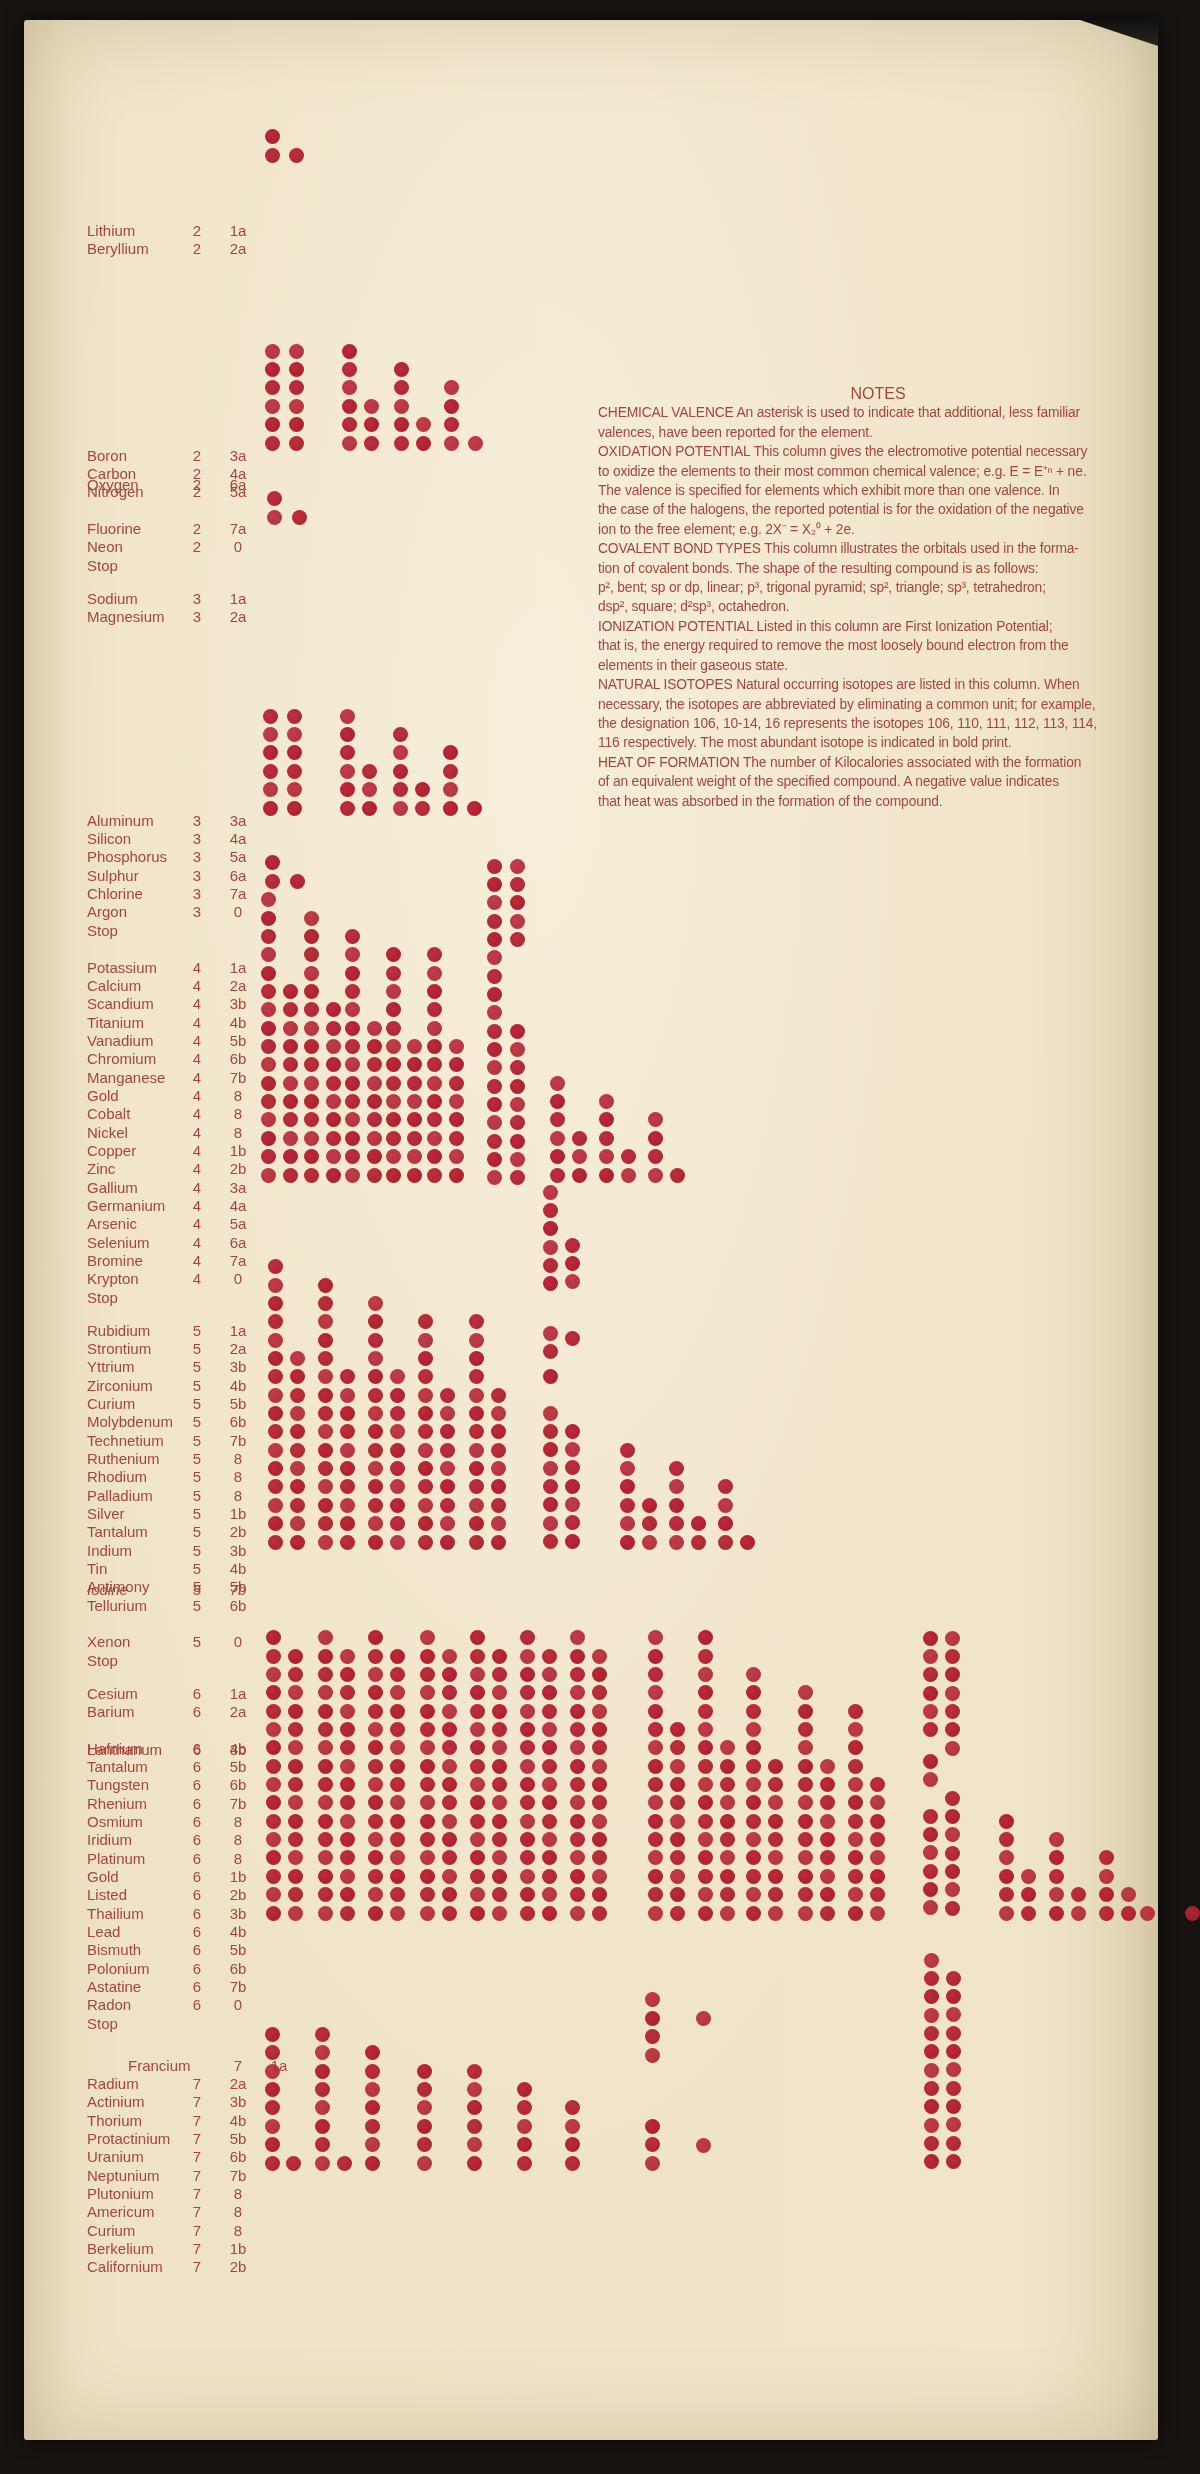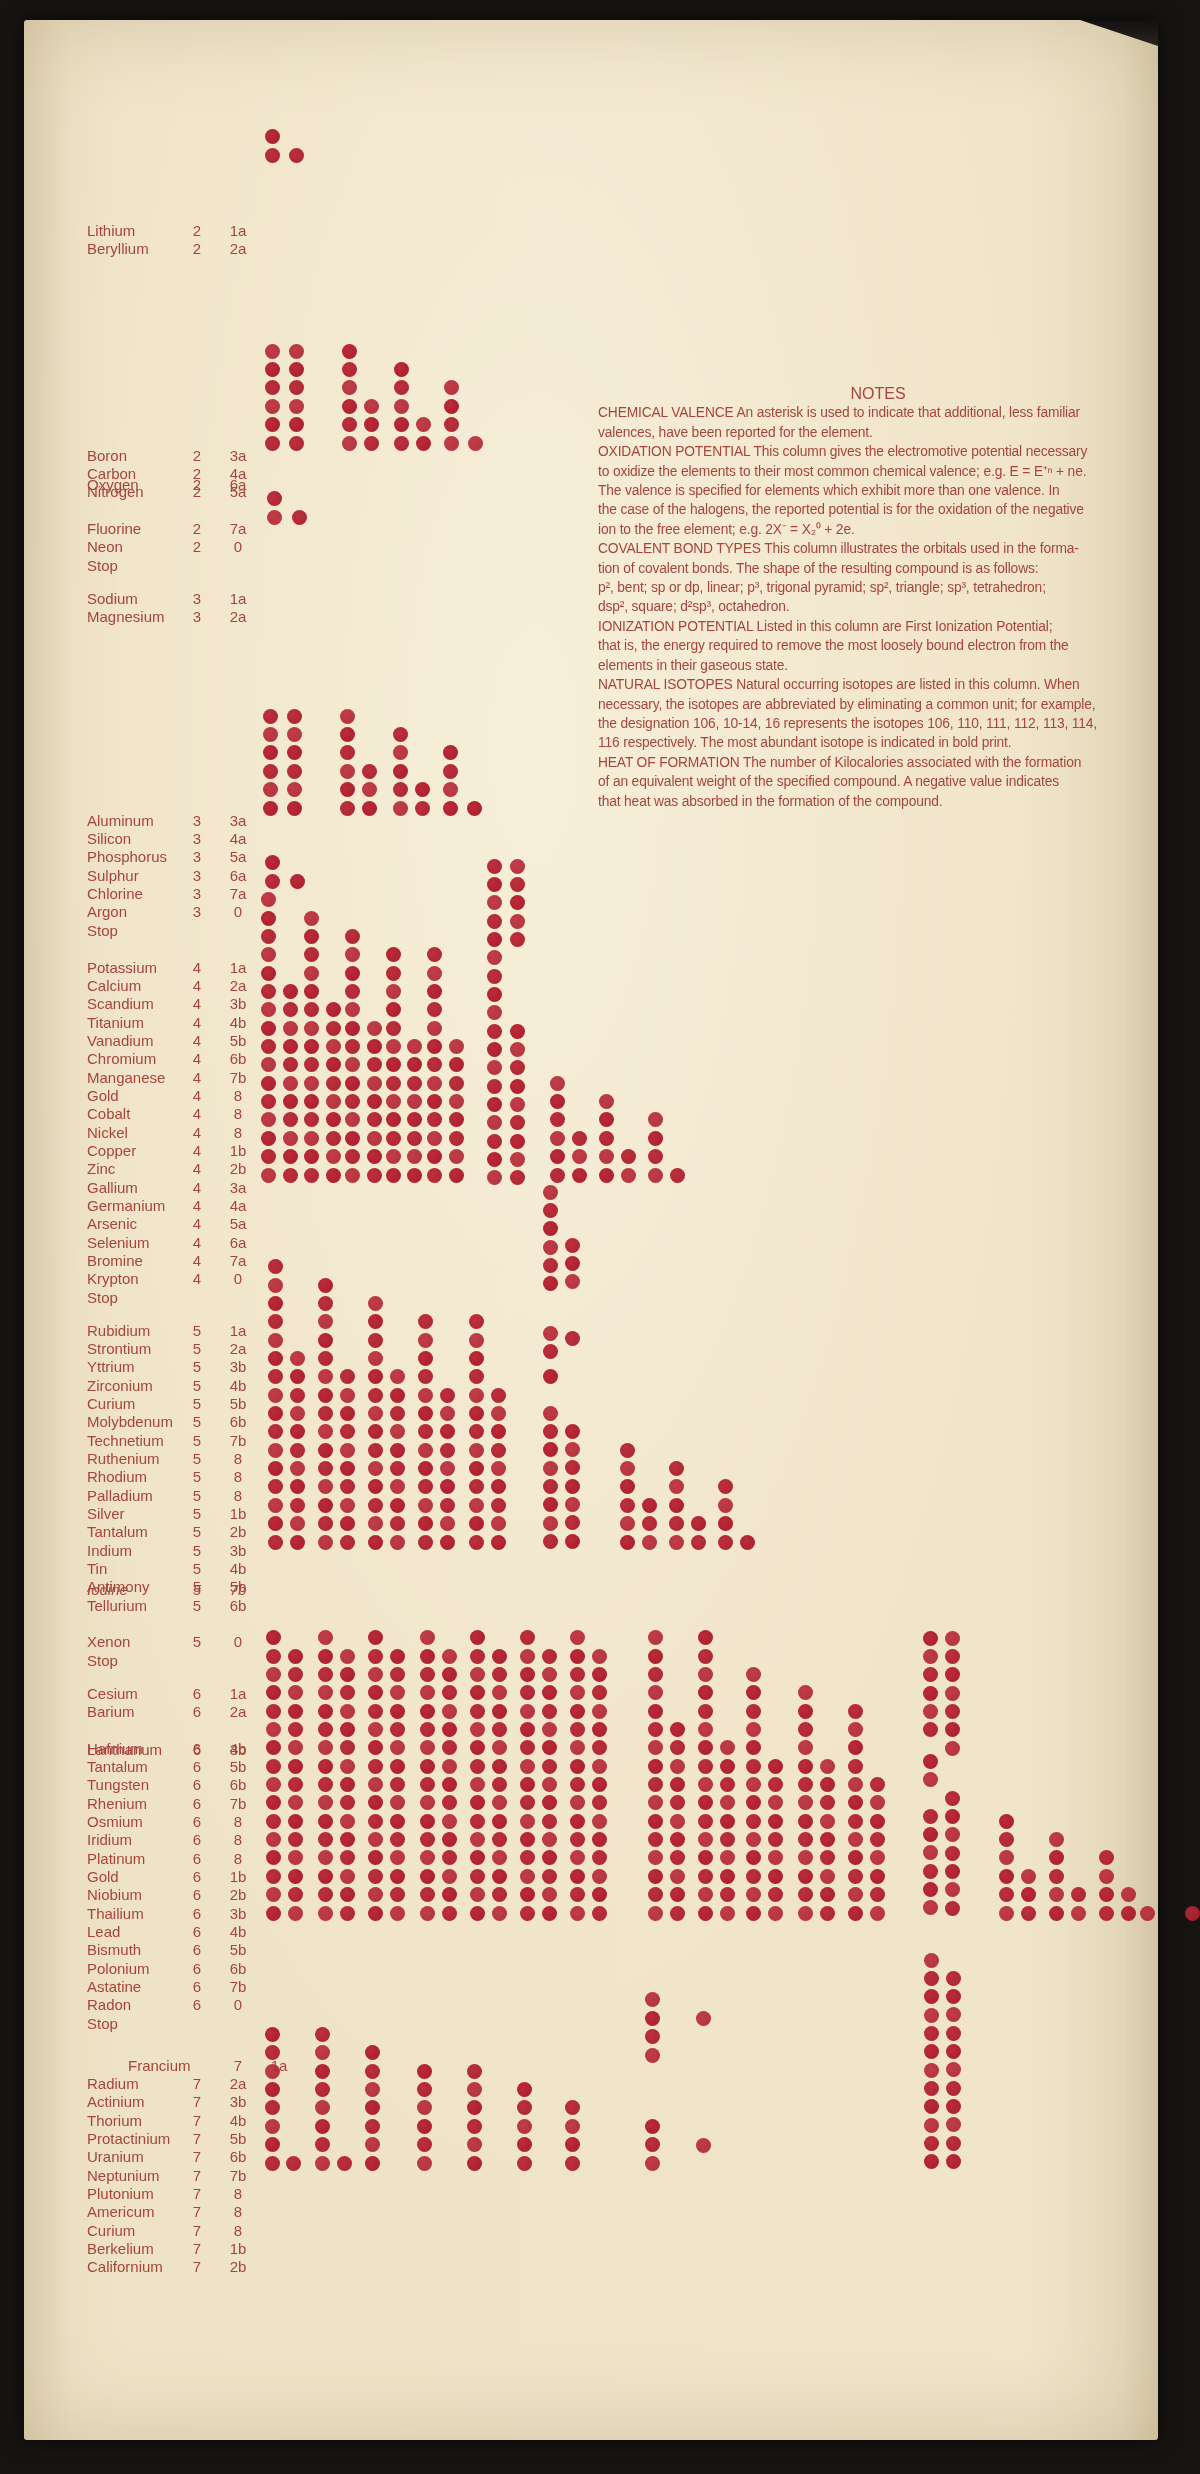--- a/index.html
+++ b/index.html
@@ -366,21 +366,21 @@
         <span class="ename">Platinum</span>
         <span class="eper">6</span>
         <span class="egrp">8</span>
       </div>
       <div class="erow" style="top: 1867px;">
         <span class="ename">Gold</span>
         <span class="eper">6</span>
         <span class="egrp">1b</span>
       </div>
       <div class="erow" style="top: 1885.35px;">
-        <span class="ename">Niobium</span>
+        <span class="ename">Listed</span>
         <span class="eper">6</span>
         <span class="egrp">2b</span>
       </div>
       <div class="erow" style="top: 1903.7px;">
         <span class="ename">Thailium</span>
         <span class="eper">6</span>
         <span class="egrp">3b</span>
       </div>
       <div class="erow" style="top: 1922.05px;">
         <span class="ename">Lead</span>

